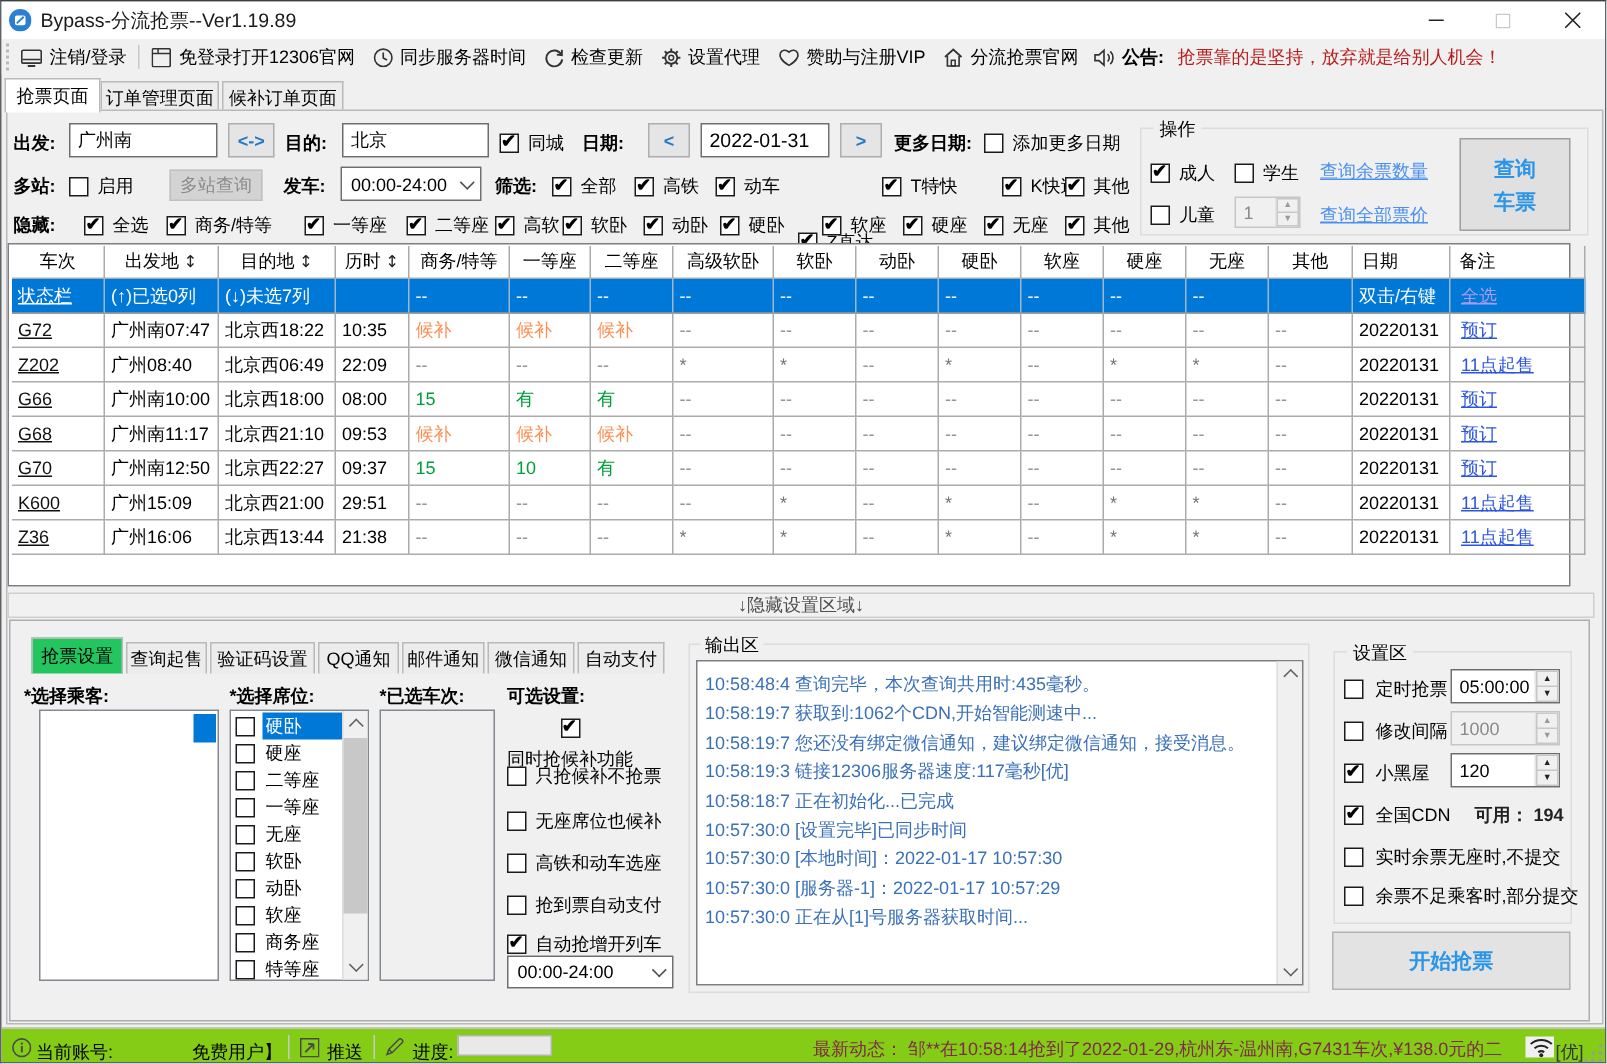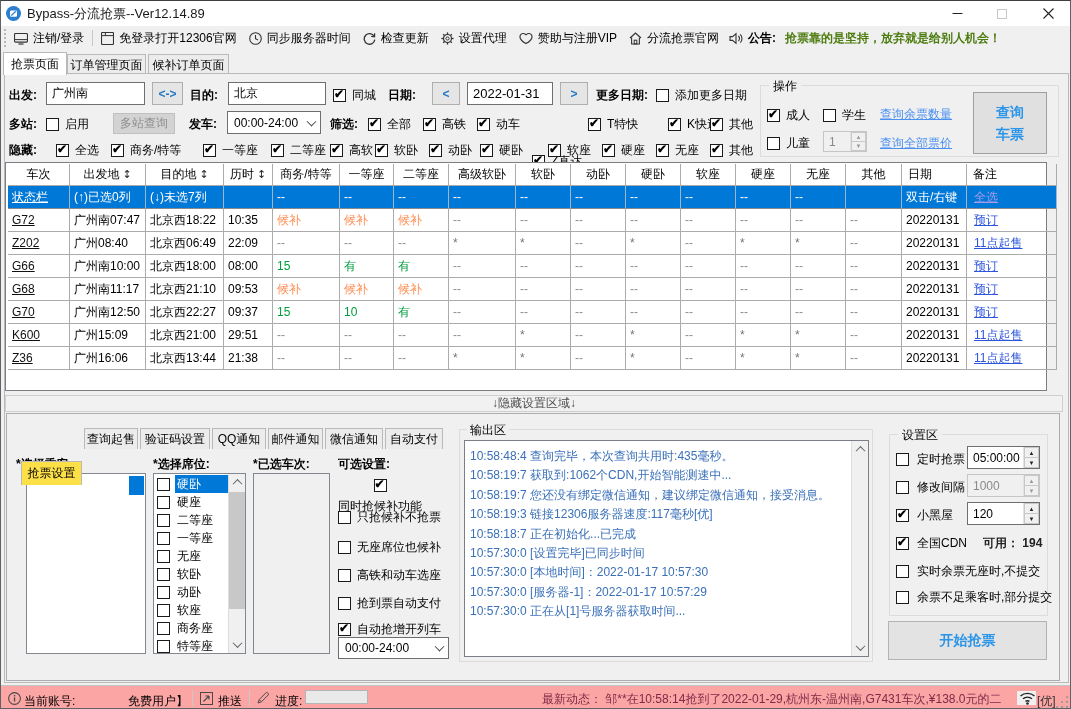--- a/index.html
+++ b/index.html
@@ -17,21 +17,21 @@
              font-size:13px; color:#222; }
   .win-btn.min { left:939px; } .win-btn.max { left:984px; color:#c9c9c9; } .win-btn.close { left:1030px; }
 
   
   .toolbar { position:absolute; left:0; top:25px; width:100%; height:24px; background:#f0f0f0; display:flex; align-items:center; }
   .tb-grip { width:4px; height:18px; margin-left:3px; border-left:2px dotted #b8b8b8; }
   .tb-item { display:inline-flex; align-items:center; gap:5px; padding:0 6px; height:22px; white-space:nowrap; }
   .tb-item svg { flex:0 0 auto; }
   .tb-sep { width:1px; height:16px; background:#c9c9c9; margin:0 2px; }
   .tb-announce-label { font-weight:bold; }
-  .tb-announce { color:#4d7c0f; margin-left:4px; white-space:nowrap;font-weight:bold; }
+  .tb-announce { color:#b91c1c; margin-left:4px; white-space:nowrap; }
 
   
   .maintabs { position:absolute; left:0; top:49px; width:100%; height:24px; }
   .mtab { position:absolute; border:1px solid #b9b9b9; border-bottom:none; background:#ececec;
           display:flex; align-items:center; justify-content:center; white-space:nowrap; }
   .mtab.active { background:#fff; z-index:3; }
 
   
   .page { position:absolute; left:3px; top:72px; width:1065px; height:610px; background:#f0f0f0;
           border:1px solid #b9b9b9; border-top:1px solid #b9b9b9; }
@@ -91,21 +91,21 @@
   
   .splitter { position:absolute; left:4px; top:394px; width:1058px; height:17px; background:#f1f1f1;
               border:1px solid #cfcfcf; display:flex; align-items:center; justify-content:center;
               color:#4f4f4f; }
 
   
   .bottom { position:absolute; left:5px; top:412px; width:1054px; height:268px; background:#f0f0f0; border:1px solid #aaaeb3; }
   
   .btab { position:absolute; border:1px solid #b9b9b9; border-bottom:none; background:#ececec;
           display:flex; align-items:center; justify-content:center; white-space:nowrap; }
-  .btab.active { background:#fde047; z-index:2;margin-top:36px; }
+  .btab.active { background:#22c55e; z-index:2; }
 
   .listbox { position:absolute; background:#fff; border:1px solid #828790; }
   .listbox.gray { background:#f0f0f0; }
   .seat-item { height:18px; display:flex; align-items:center; position:relative; padding-left:3px; }
   .seat-item .cb { width:13px; height:13px; }
   .seat-item .st { margin-left:5px; padding:0 2px; height:18px; display:flex; align-items:center; flex:1; }
   .seat-item.sel .st { background:#0078d7; color:#fff; }
 
   .vscroll { position:absolute; background:#f0f0f0; }
   .vscroll .arr { position:absolute; left:0; width:100%; height:17px; display:flex; align-items:center; justify-content:center; }
@@ -118,21 +118,21 @@
 
   .out-group { position:absolute; left:452px; top:15px; width:414px; height:234px; border:1px solid #dcdcdc; }
   .out-group .gb-title { position:absolute; top:-8px; left:7px; background:#f0f0f0; padding:0 3px; }
   .out-box { position:absolute; left:4px; top:10px; width:405px; height:217px; background:#fff; border:1px solid #7a7f85; }
   .out-lines { position:absolute; left:5px; top:6px; right:20px; color:#3a70b8; line-height:19.4px; white-space:nowrap; overflow:hidden; }
   .cfg-item { position:absolute; display:flex; align-items:center; gap:8px; white-space:nowrap; }
   .start-btn { position:absolute; left:881px; top:207px; width:159px; height:39px; background:#e3e3e3; border:1px solid #b3b3b3;
                display:flex; align-items:center; justify-content:center; color:#2b95e9; font-weight:bold; font-size:14px; }
 
   
-  .statusbar { position:absolute; left:0; top:684px; width:100%; height:25px; background:#fca5a5; border-top:1px solid #c3c3c3; }
+  .statusbar { position:absolute; left:0; top:684px; width:100%; height:25px; background:#84cc16; border-top:1px solid #c3c3c3; }
   .sb-sep { position:absolute; top:4px; width:1px; height:16px; background:#c9c9c9; }
   .sb-news { position:absolute; left:541px; top:5px; width:478px; overflow:hidden; white-space:nowrap; color:#7d2b47; }
   .progress { position:absolute; left:304px; top:4px; width:63px; height:14px; background:#e9e9e9; border:1px solid #b5b5b5; }
   .sizegrip { position:absolute; right:2px; bottom:2px; width:13px; height:13px;
               background-image: radial-gradient(circle at 2px 2px, #9a9a9a 1.2px, transparent 1.4px);
               background-size:5px 5px; clip-path:polygon(100% 0, 100% 100%, 0 100%); }
 
   svg.ic { display:block; }
 </style>
 </head>
@@ -141,21 +141,21 @@
 <div class="window">
 
   <div class="titlebar">
     <span class="app-icon">
       <svg class="ic" width="15" height="15" viewBox="0 0 15 15">
         <circle cx="7.5" cy="7.5" r="7.5" fill="#2a7fd0"></circle>
         <rect x="4" y="4.4" width="7" height="6.4" rx="1.2" fill="#fff"></rect>
         <path d="M5.2 9.6 L9.8 5.2" stroke="#2a7fd0" stroke-width="1.3" fill="none"></path>
       </svg>
     </span>
-    <span class="title-text">Bypass-分流抢票--Ver12.14.89</span>
+    <span class="title-text">Bypass-分流抢票--Ver1.19.89</span>
     <span class="win-btn min">
       <svg class="ic" width="11" height="11" viewBox="0 0 11 11">
           <path d="M0.5 5.5 H10.5" stroke="#222" stroke-width="1"></path>
         </svg>
     </span>
     <span class="win-btn max">
       <svg class="ic" width="10" height="10" viewBox="0 0 10 10">
           <rect x="0.5" y="0.5" width="9" height="9" fill="none" stroke="#c9c9c9" stroke-width="1"></rect>
         </svg>
     </span>

